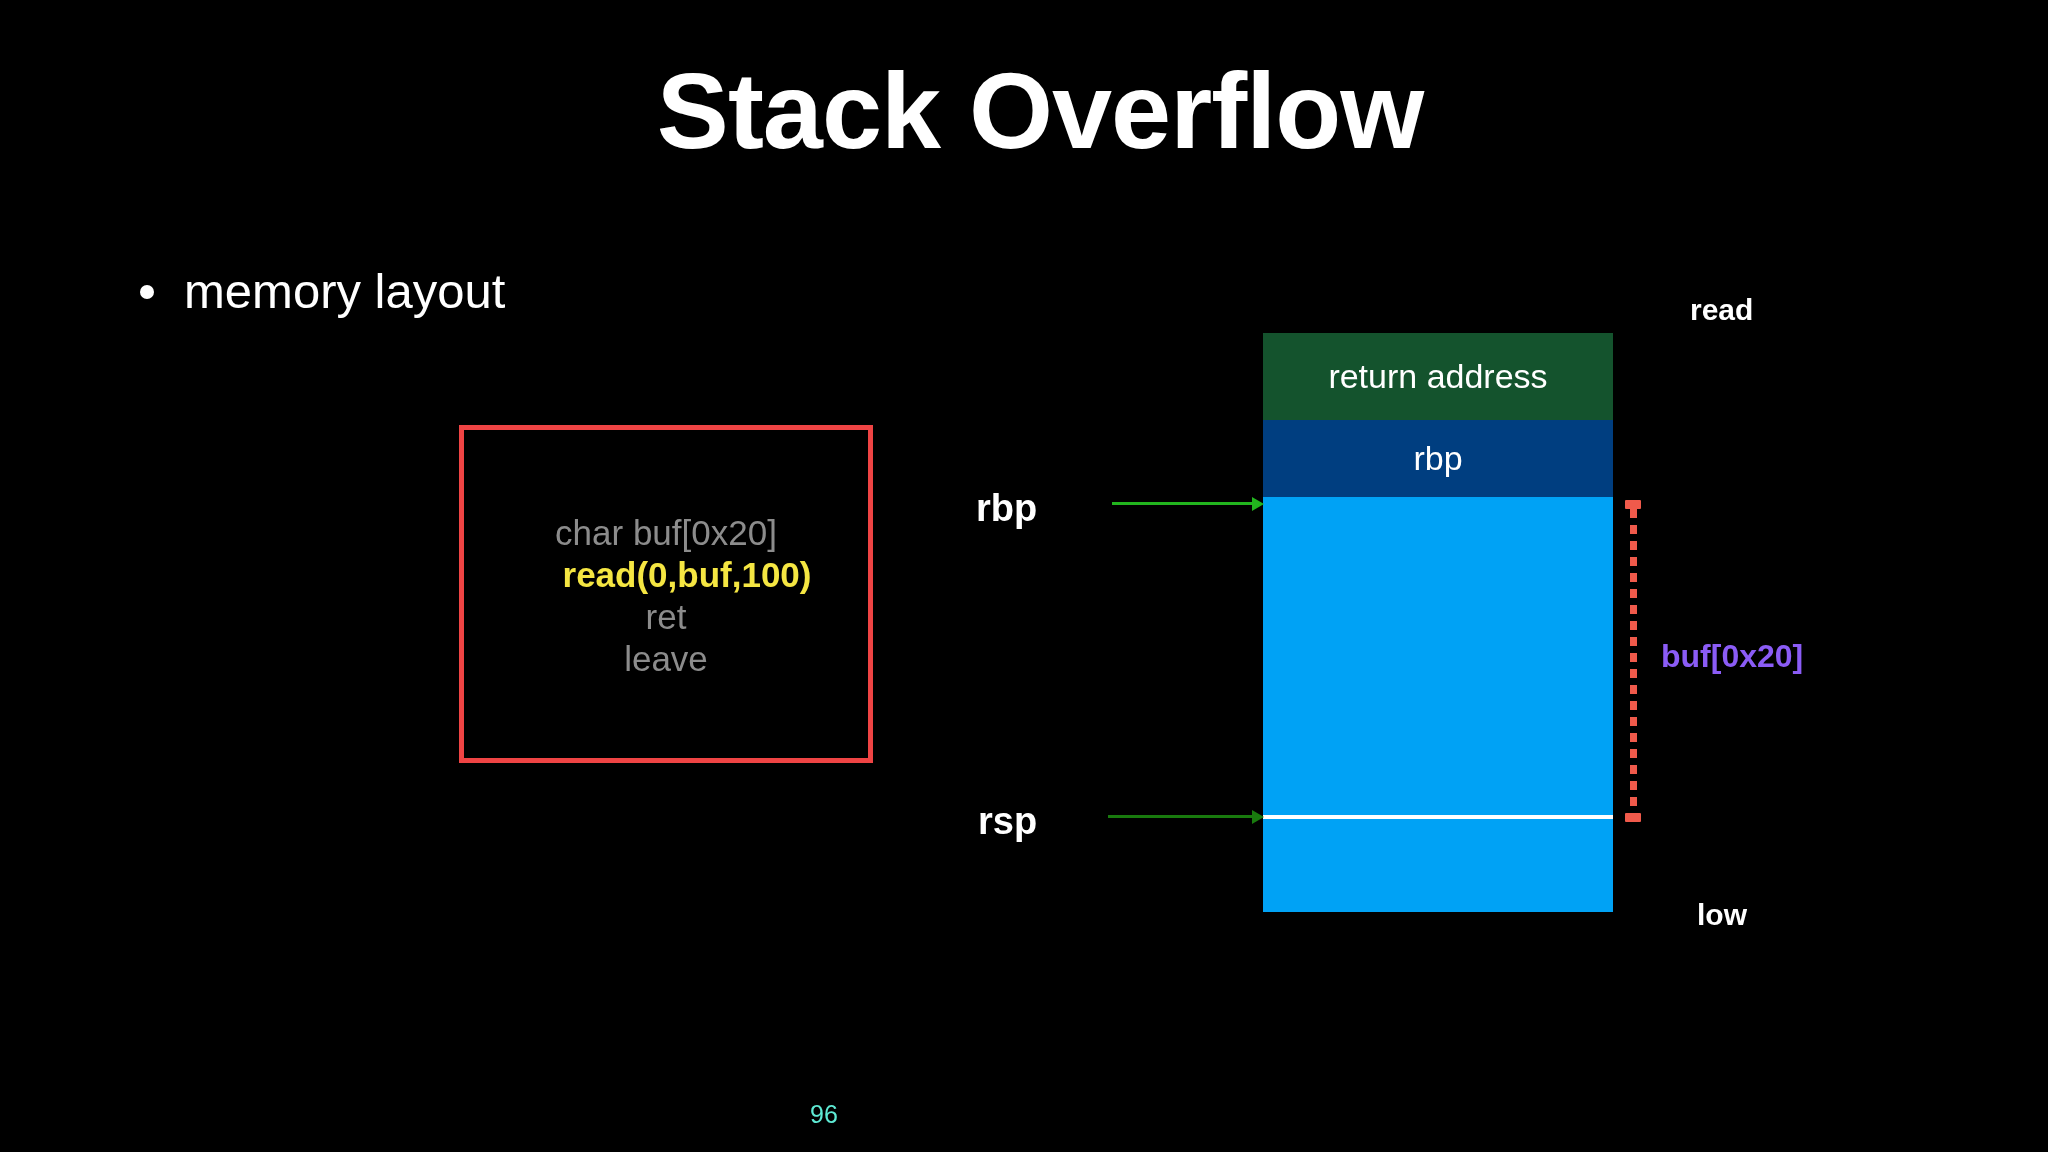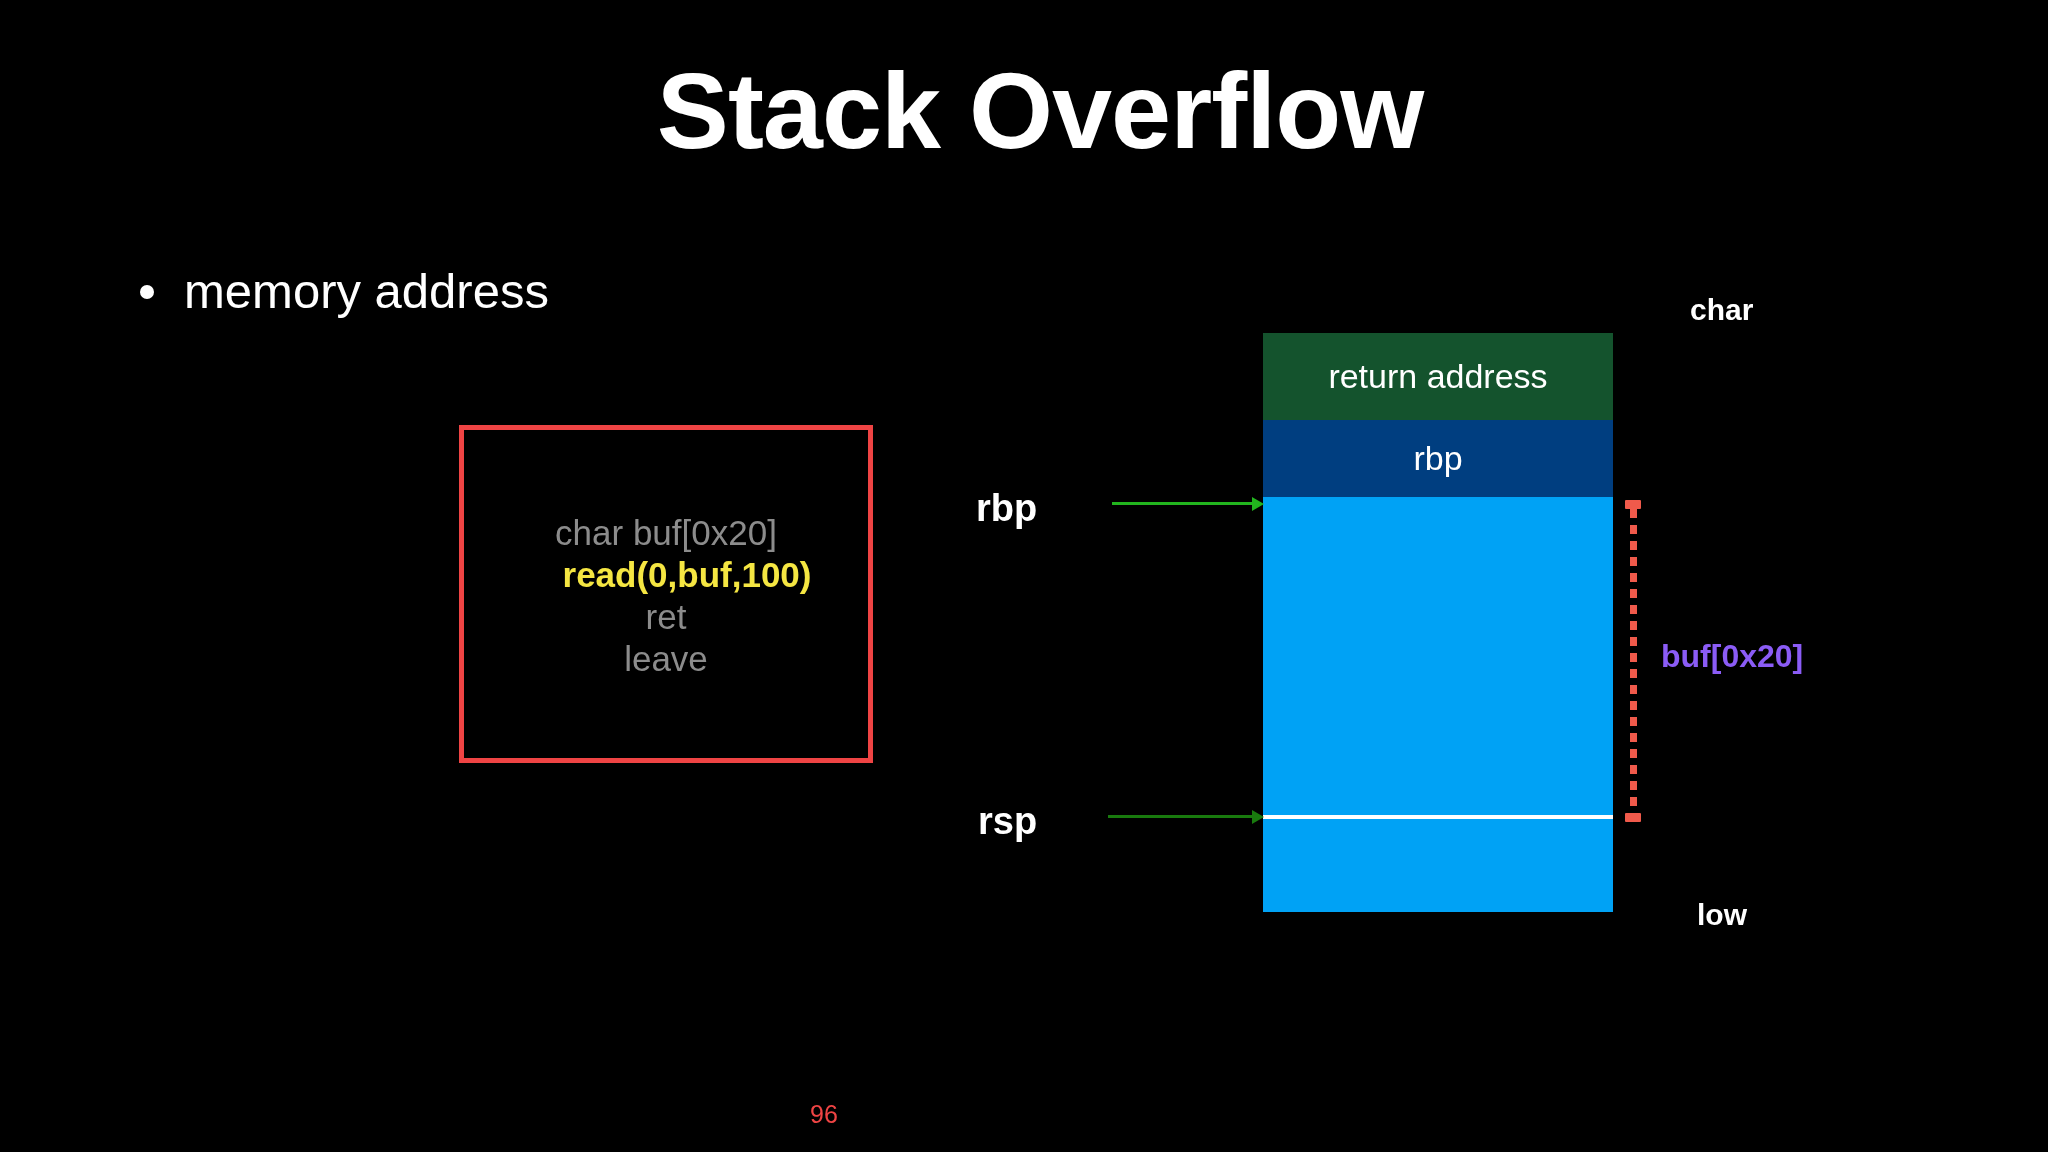--- a/index.html
+++ b/index.html
@@ -236,34 +236,34 @@
   }
 
   
   .page-number {
     position: absolute;
     left: 0;
     top: 1100px;
     width: 1648px;
     text-align: center;
     font-size: 25px;
-    color: #ef4444;
+    color: #5eead4;
     font-weight: normal;
   }
 </style>
 </head>
 <body>
 
 <div id="slide">
 
   <div class="slide-title">Stack Overflow</div>
 
   <div class="bullet-row">
     <span class="bullet-dot"></span>
-    <span class="bullet-text">memory address</span>
+    <span class="bullet-text">memory layout</span>
   </div>
 
   <div class="code-box">
     <div class="code-lines">
       <div class="code-line">char buf[0x20]</div>
       <div class="code-line hl">read(0,buf,100)</div>
       <div class="code-line">ret</div>
       <div class="code-line">leave</div>
     </div>
   </div>
@@ -287,21 +287,21 @@
     <span class="shaft"></span>
     <span class="head"></span>
   </div>
 
   <div class="reg-label reg-rsp">rsp</div>
   <div class="arrow arrow-rsp">
     <span class="shaft"></span>
     <span class="head"></span>
   </div>
 
-  <div class="edge-label label-high">char</div>
+  <div class="edge-label label-high">read</div>
   <div class="edge-label label-low">low</div>
 
   <div class="bracket">
     <span class="cap cap-top"></span>
     <span class="dots"></span>
     <span class="cap cap-bottom"></span>
   </div>
   <div class="bracket-label">buf[0x20]</div>
 
   <div class="page-number">96</div>

